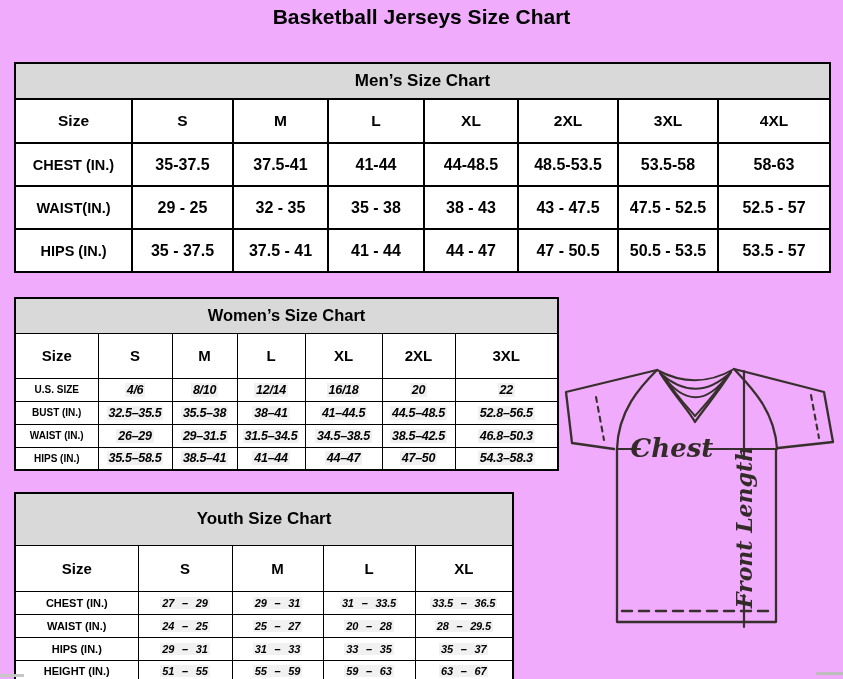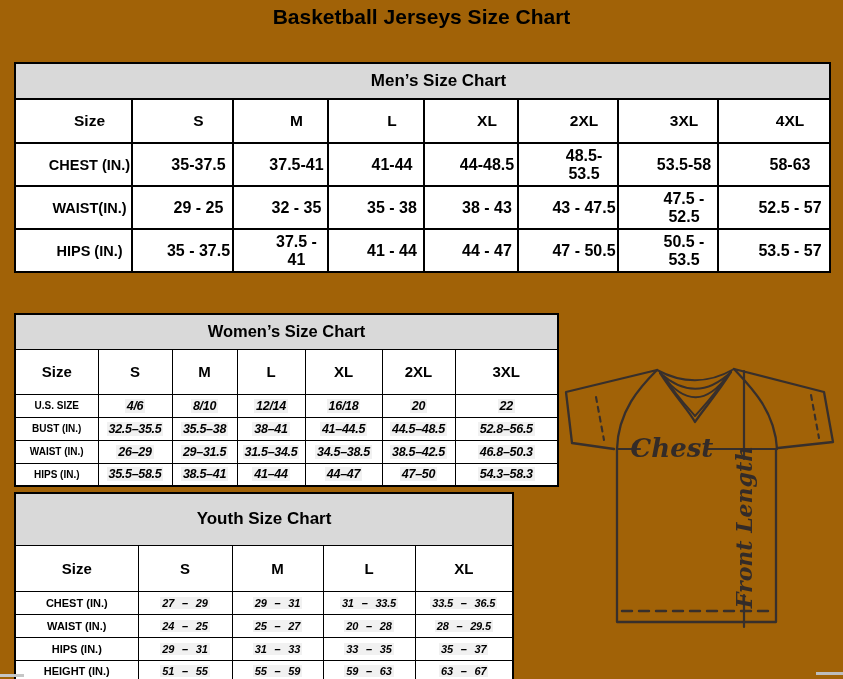--- a/index.html
+++ b/index.html
@@ -1,30 +1,30 @@
 <!DOCTYPE html>
 <html><head>
 <meta charset="utf-8">
 <style>
   html,body{margin:0;padding:0;background:#fff;}
   .page{
-    position:relative;width:843px;height:679px;background:#a16207;
+    position:relative;width:843px;height:679px;background:#f0abfc;
     font-family:"Liberation Sans",sans-serif;color:#000;overflow:hidden;
   }
   .page-title{
     position:absolute;top:5px;left:0;width:843px;text-align:center;
     font-size:21px;font-weight:bold;letter-spacing:0;
   }
   .tbl-wrap{position:absolute;}
   table.size-table{
     border-collapse:collapse;table-layout:fixed;width:100%;
     border:2px solid #000;background:#fff;text-align:center;font-weight:bold;
   }
   table.size-table th,table.size-table td{border:1px solid #000;padding:0;overflow:hidden;}
-  table.t-mens th,table.t-mens td{border-width:2px;padding-left:32px;}
+  table.t-mens th,table.t-mens td{border-width:2px;}
   th.caption{background:#d9d9d9;font-size:17px;}
   .t-womens th.caption{font-size:16.5px;}
   .t-youth th.caption{font-size:17px;}
 
   .t-mens tr.r-cap{height:36px}
   .t-mens tr.r-colhead{height:44px}
   .t-mens tr.r-data{height:43px}
   .t-mens .r-colhead th{font-size:15.5px}
   .t-mens td{font-size:16px}
   .t-mens td.rowlabel{font-size:14.5px}
@@ -39,21 +39,21 @@
   .t-youth tr.r-cap{height:52px}
   .t-youth tr.r-colhead{height:46px}
   .t-youth tr.r-data{height:23px}
   .t-youth .r-colhead th{font-size:15px}
   .t-youth td{font-size:11px;letter-spacing:-0.2px;word-spacing:5px}
   .t-youth td.rowlabel{font-size:11px;letter-spacing:0;word-spacing:0}
 
   .hl{background:#f1f1f1;padding:0 2px;font-style:italic;}
 
   #mens-table{left:14px;top:62px;width:815px;}
-  #womens-table{left:14px;top:297px;width:543px;margin-top:16px;}
+  #womens-table{left:14px;top:297px;width:543px;}
   #youth-table{left:14px;top:492px;width:498px;}
 
   .jersey{position:absolute;left:556px;top:361px;width:287px;height:290px;}
   .jersey svg{display:block;}
   .jersey text{
     font-family:"DejaVu Serif","Liberation Serif",serif;
     font-style:italic;font-weight:bold;fill:#332b28;
   }
   .sb-frag{position:absolute;height:3px;}
   #sb-left{left:0;top:674px;width:24px;background:#c6c6c6;}

